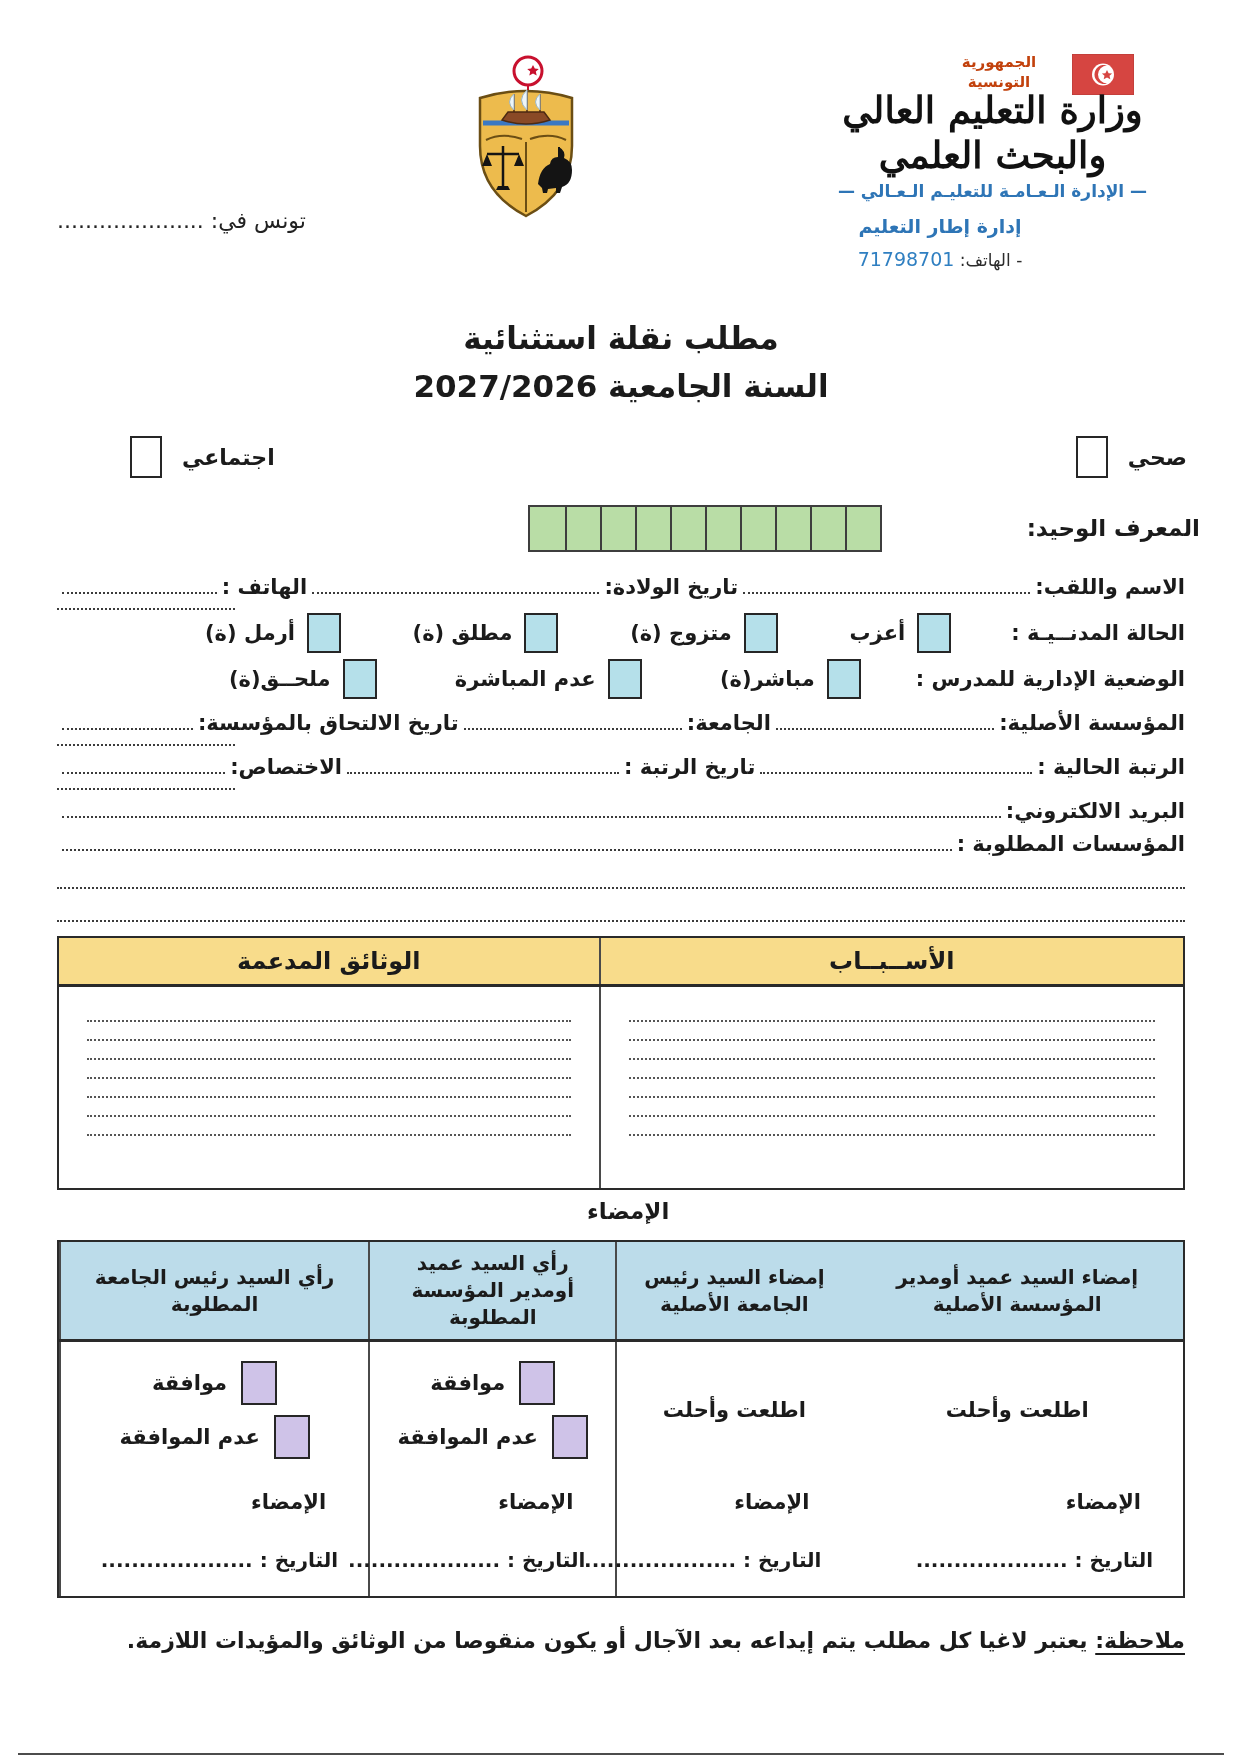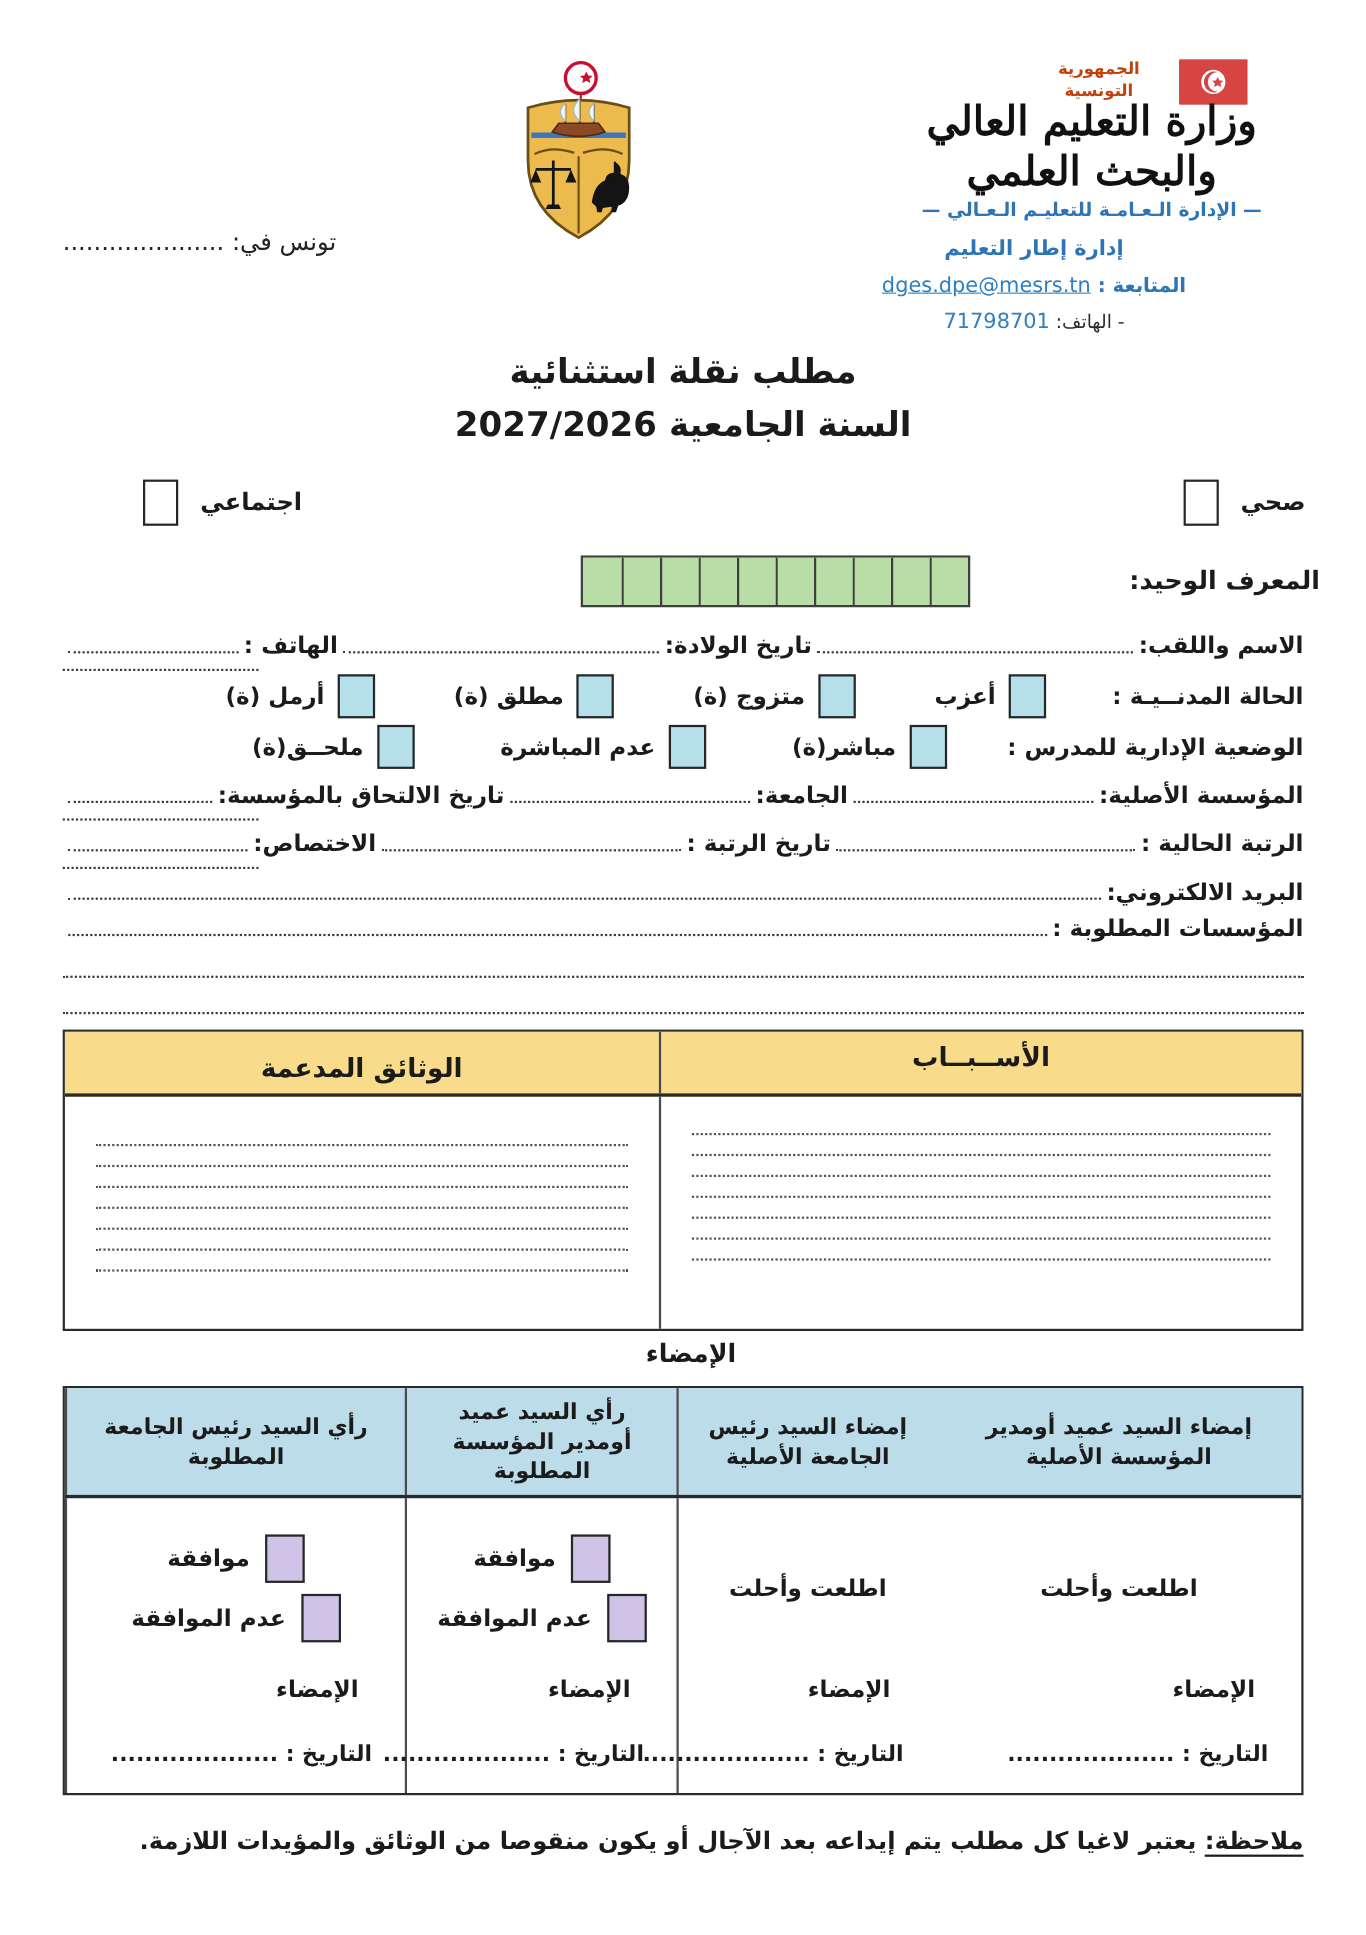--- a/index.html
+++ b/index.html
@@ -69,33 +69,33 @@
   .opts.civil{padding-left:148px;padding-right:60px;}
   .opts.admin{padding-left:172px;padding-right:55px;}
   .opt{display:flex;align-items:center;gap:12px;}
   .olabel{font-weight:bold;font-size:21px;white-space:nowrap;}
   .dotline-full{border-bottom:2px dotted #3b3b3b;height:33px;}
   
   .t1{border:2px solid #2a2a2a;margin-top:14px;}
   .t1h{display:flex;background:var(--yellow_header);border-bottom:3px solid #2a2a2a;}
   .t1hc{padding:9px 6px;text-align:center;font-weight:bold;font-size:24px;}
   .t1b{display:flex;}
-  .w52{width:52%;}.w48{width:48%;margin-top:10px;}
+  .w52{width:52%;}.w48{width:48%;}
   .brd-l{border-left:2px solid #4a4a4a;}
   .t1col{padding:16px 28px 52px;}
   .t1line{border-bottom:2px dotted #555;height:19px;}
   
   .sig-solo{width:fit-content;margin:8px auto 0 530px;font-weight:bold;font-size:23px;}
   
   .t2{border:2px solid #2a2a2a;margin-top:16px;display:flex;flex-direction:column;}
   .t2h{display:flex;border-bottom:3px solid #2a2a2a;background:var(--table_header_blue);}
   .t2hc{padding:8px 14px;text-align:center;font-weight:bold;font-size:20px;line-height:27px;
     display:flex;align-items:center;justify-content:center;}
   .t2b{display:flex;}
-  .t2c{padding:28px 0 24px;display:flex;flex-direction:column;}
+  .t2c{padding:14px 0 24px;display:flex;flex-direction:column;}
   .cw0{width:29.5%;}.cw1{width:21%;}.cw2{width:22%;}.cw3{width:27.5%;}
   .t2top{height:108px;display:flex;flex-direction:column;justify-content:center;gap:10px;}
   .reviewed{text-align:center;font-weight:bold;font-size:21px;}
   .opin{display:flex;align-items:center;justify-content:center;gap:14px;}
   .t2sig{text-align:left;padding-left:42px;font-weight:bold;font-size:21px;margin-top:26px;}
   .t2sig.rtl-pad{text-align:right;padding-right:42px;padding-left:0;}
   .t2date{margin-top:34px;padding:0 30px 0 34px;font-weight:bold;font-size:20px;white-space:nowrap;}
   
   .note{margin-top:30px;font-size:22px;font-weight:bold;text-align:right;}
   .note .nlabel{text-decoration:underline;text-underline-offset:5px;text-decoration-thickness:2px;}
@@ -121,24 +121,20 @@
 
   <div class="ministry">
     <div>وزارة التعليم العالي</div>
     <div>والبحث العلمي</div>
   </div>
 
   <div class="directorate">— الإدارة الـعـامـة للتعليـم الـعـالي —</div>
 
   <div class="contact">
     <div class="dept">إدارة إطار التعليم</div>
-    <div class="followup">
-      <span>المتابعة :</span>
-      <a href="#">dges.dpe@mesrs.tn</a>
-    </div>
     <div class="phoneline">
       <span>- الهاتف:</span>
       <span class="phonenum">71798701</span>
     </div>
   </div>
 
   <div class="place-date">تونس في: .....................</div>
 
   <svg class="coat" viewBox="0 0 108 184">
 

